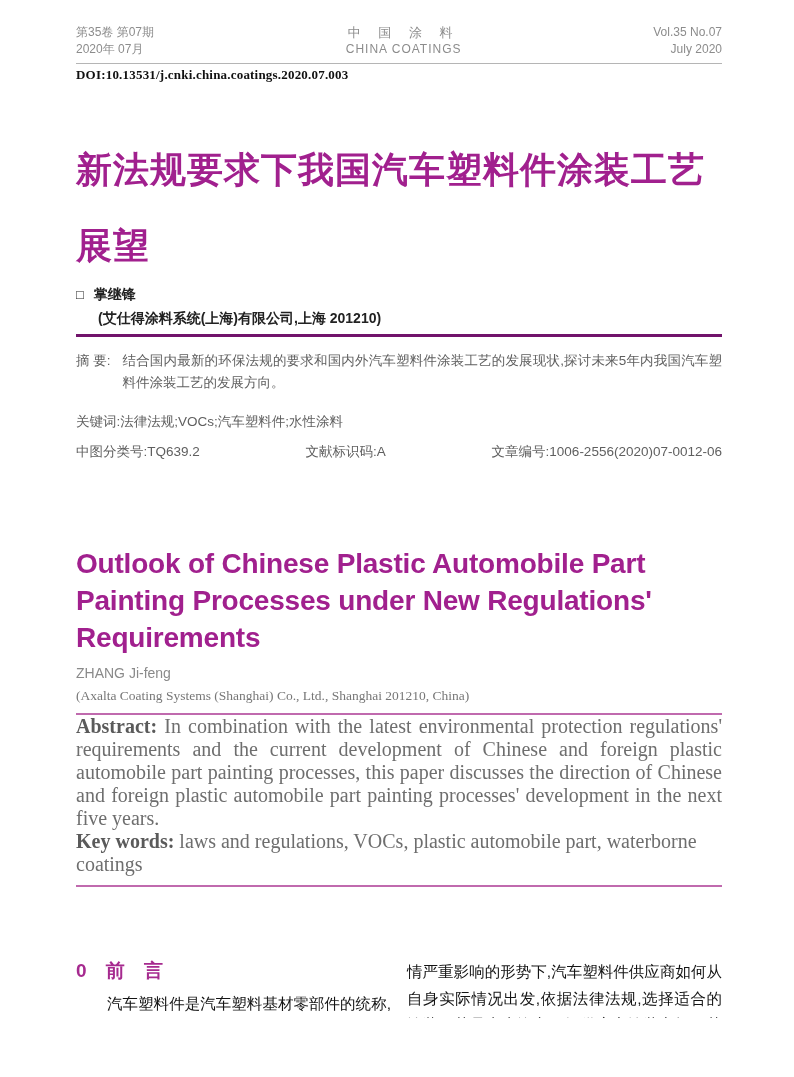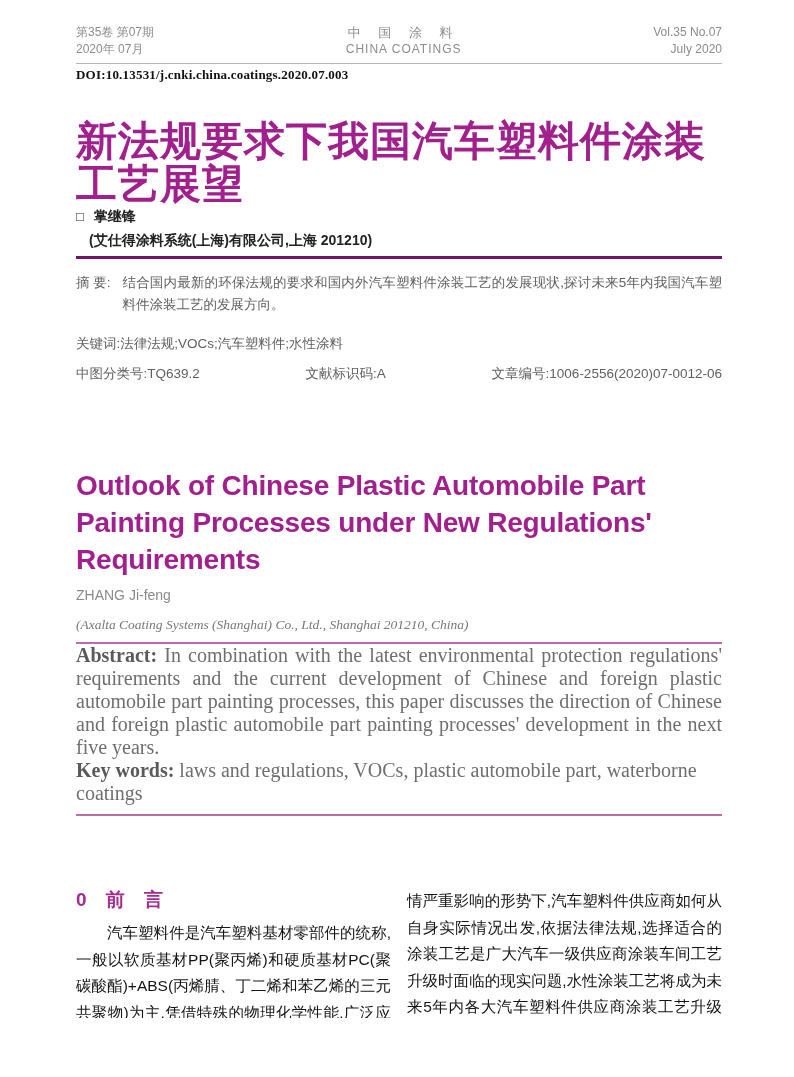--- a/index.html
+++ b/index.html
@@ -19,30 +19,30 @@
   .jheader .h-left { text-align:left; }
   .jheader .h-center { text-align:center; }
   .jheader .h-center .cn { letter-spacing:7px; font-size:13px; }
   .jheader .h-center .en { letter-spacing:1px; }
   .jheader .h-right { text-align:right; }
   .header-rule { border-top:1px solid #b5b5b5; margin-top:5px; }
   .doi { font-family:"Liberation Serif", serif; font-size:13px; color:#111; margin-top:3px; font-weight:bold; letter-spacing:.2px; }
 
   
   .title-cn {
-    margin-top:37px;
+    margin-top:49px;
     color:#a1208e;
-    font-size:41px;
+    font-size:36px;
     font-weight:bold;
-    line-height:43px;
+    line-height:76px;
     letter-spacing:1px;
   }
   .author-row { margin-top:2px; font-size:14px; font-weight:bold; color:#222; }
   .author-row .marker { margin-right:10px; font-size:13px; }
-  .affil-cn { margin-top:6px; margin-left:13px; font-size:14px; font-weight:bold; color:#222; }
+  .affil-cn { margin-top:6px; margin-left:22px; font-size:14px; font-weight:bold; color:#222; }
   .rule-dark { border-top:3px solid #71136b; margin-top:6px; }
 
   
   .abs-cn { margin-top:13px; color:#5f5f5f; font-size:13.5px; line-height:22px; }
   .abs-row { display:flex;gap:12px; }
   .abs-row .lbl { white-space:nowrap; }
   .abs-row .txt { flex:1; text-align:justify; }
   .kw-row { margin-top:17px; }
   .class-row { display:flex; justify-content:space-between; margin-top:8px; }
   .class-row span { white-space:nowrap; }
@@ -50,21 +50,21 @@
   
   .title-en {
     margin-top:82px;
     color:#a1208e;
     font-size:28px;
     font-weight:bold;
     line-height:37px;
     letter-spacing:-0.2px;
   }
   .author-en { margin-top:9px; color:#8a8a8a; font-size:14px; }
-  .affil-en { margin-top:14px; color:#777; font-size:13.5px; font-style:italic; font-family:"Liberation Serif", serif; }
+  .affil-en { margin-top:7px; color:#777; font-size:13.5px; font-family:"Liberation Serif", serif; }
   .rule-pink { border-top:2px solid #c06aae; margin-top:9px; }
 
   
   .abs-en { font-family:"Liberation Serif", serif; color:#6e6e6e; font-size:20px; line-height:23px; text-align:justify; }
   .abs-en b { color:#5a5a5a; }
   .abs-en .kw { text-align:left; }
 
   
   .columns { display:flex; gap:16px; margin-top:72px; }
   .col { width:315px; }

